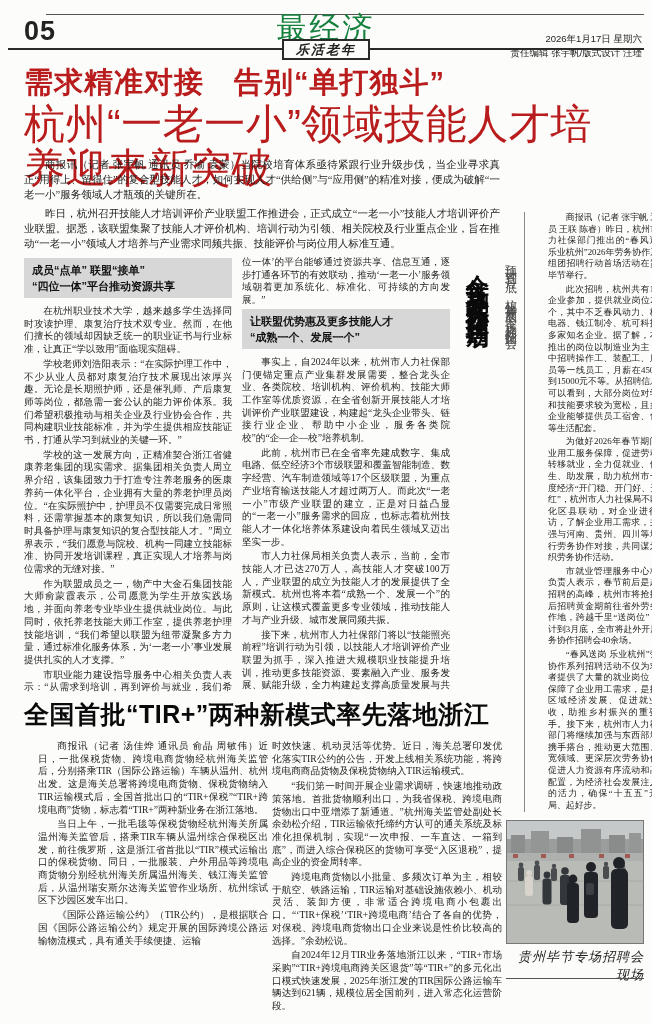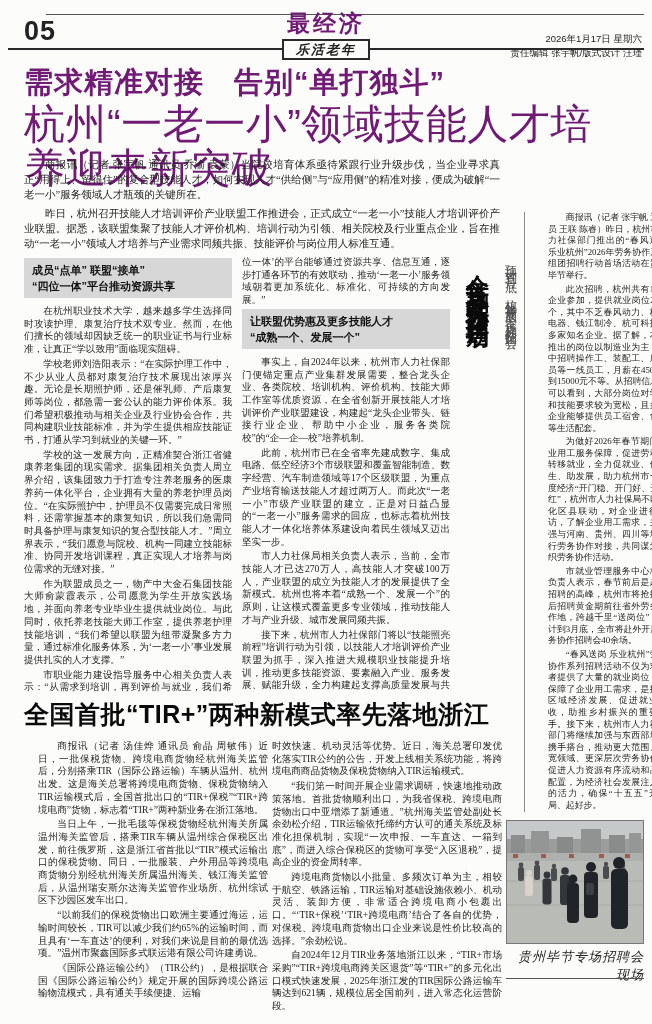--- a/index.html
+++ b/index.html
@@ -16,33 +16,33 @@
   }
   
   .hdr-topline{position:absolute;top:14px;left:46px;right:8px;height:1px;background:#555;}
   .page-num{
     position:absolute;top:16px;left:24px;
     font-family:"Liberation Sans",sans-serif;font-size:27px;font-weight:700;color:#222;letter-spacing:1px;
   }
   .pagenum-rule{position:absolute;top:48px;left:8px;right:8px;height:2px;background:#2a2a2a;}
   .masthead{
     position:absolute;top:8px;left:0;width:100%;text-align:center;
-    font-family:"Liberation Sans",sans-serif;font-size:23px;font-weight:700;letter-spacing:3px;color:#701a75;
+    font-family:"Liberation Sans",sans-serif;font-size:30px;font-weight:400;letter-spacing:3px;color:#15803d;
   }
   .logo-box{
     position:absolute;top:39px;left:50%;transform:translateX(-50%);
     border:2px solid #2a2a2a;background:#fcfcfa;padding:0 12px;z-index:2;
     font-size:13px;font-weight:700;font-style:italic;letter-spacing:2px;color:#222;line-height:17px;
   }
   .date-block{
     position:absolute;top:32px;right:10px;text-align:right;
     font-size:9.5px;line-height:14px;color:#222;font-family:"Liberation Sans",sans-serif;
   }
   
-  .headline-block{position:absolute;top:62px;left:24px;width:608px;font-family:"Liberation Sans",sans-serif;color:#701a75;}
+  .headline-block{position:absolute;top:62px;left:24px;width:608px;font-family:"Liberation Sans",sans-serif;color:#b91c1c;}
   .headline-l1{font-size:29px;font-weight:900;letter-spacing:1px;line-height:40px;}
   .headline-l2{font-size:41px;font-weight:400;letter-spacing:0.5px;line-height:44px;}
   .lead-block{
     position:absolute;top:157px;left:24px;width:476px;
     font-size:10.5px;line-height:15.2px;text-align:justify;
   }
   .lead-block p{margin:0 0 3px 0;text-indent:2em;}
   .cols-block{
     position:absolute;top:256px;left:24px;width:426px;height:436px;overflow:hidden;
     display:flex;gap:10px;
@@ -214,21 +214,20 @@
     <div class="photo-caption">贵州毕节专场招聘会现场</div>
   </div>
   <div class="right-bottom-rule"></div>
 
   <div class="bottom-article">
     <div class="bottom-headline">全国首批“TIR+”两种新模式率先落地浙江</div>
     <div class="bottom-cols">
       <div class="bcol">
         <p>商报讯（记者 汤佳烨 通讯员 俞晶 周敏伟）近日，一批保税货物、跨境电商货物经杭州海关监管后，分别搭乘TIR（国际公路运输）车辆从温州、杭州出发。这是海关总署将跨境电商货物、保税货物纳入TIR运输模式后，全国首批出口的“TIR+保税”“TIR+跨境电商”货物，标志着“TIR+”两种新业务在浙江落地。</p>
         <p>当日上午，一批毛毯等保税货物经杭州海关所属温州海关监管后，搭乘TIR车辆从温州综合保税区出发，前往俄罗斯，这是浙江省首批以“TIR”模式运输出口的保税货物。同日，一批服装、户外用品等跨境电商货物分别经杭州海关所属温州海关、钱江海关监管后，从温州瑞安斯尔达海关监管作业场所、杭州综试区下沙园区发车出口。</p>
-        <p>“以前我们的保税货物出口欧洲主要通过海运，运输时间较长，TIR可以减少我们约65%的运输时间，而且具有‘一车直达’的便利，对我们来说是目前的最优选项。”温州市聚鑫国际多式联运港有限公司许建勇说。</p>
         <p>《国际公路运输公约》（TIR公约），是根据联合国《国际公路运输公约》规定开展的国际跨境公路运输物流模式，具有通关手续便捷、运输</p>
       </div>
       <div class="bcol">
         <p style="text-indent:0;">时效快速、机动灵活等优势。近日，海关总署印发优化落实TIR公约的公告，开发上线相关系统功能，将跨境电商商品货物及保税货物纳入TIR运输模式。</p>
         <p>“我们第一时间开展企业需求调研，快速地推动政策落地。首批货物顺利出口，为我省保税、跨境电商货物出口中亚增添了新通道。”杭州海关监管处副处长余劲松介绍，TIR运输依托缔约方认可的通关系统及标准化担保机制，实现“一次申报、一车直达、一箱到底”，而进入综合保税区的货物可享受“入区退税”，提高企业的资金周转率。</p>
         <p>跨境电商货物以小批量、多频次订单为主，相较于航空、铁路运输，TIR运输对基础设施依赖小、机动灵活、装卸方便，非常适合跨境电商小包裹出口。“‘TIR+保税’‘TIR+跨境电商’结合了各自的优势，对保税、跨境电商货物出口企业来说是性价比较高的选择。”余劲松说。</p>
         <p>自2024年12月TIR业务落地浙江以来，“TIR+市场采购”“TIR+跨境电商跨关区退货”等“TIR+”的多元化出口模式快速发展，2025年浙江发的TIR国际公路运输车辆达到621辆，规模位居全国前列，进入常态化运营阶段。</p>
       </div>
     </div>
   </div>

